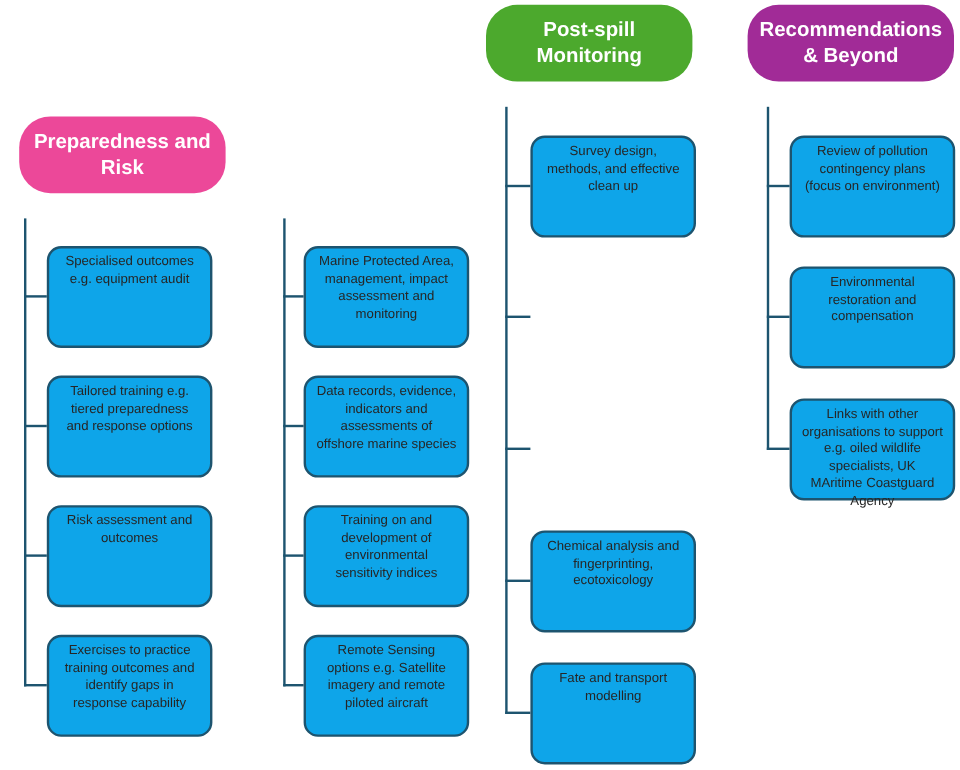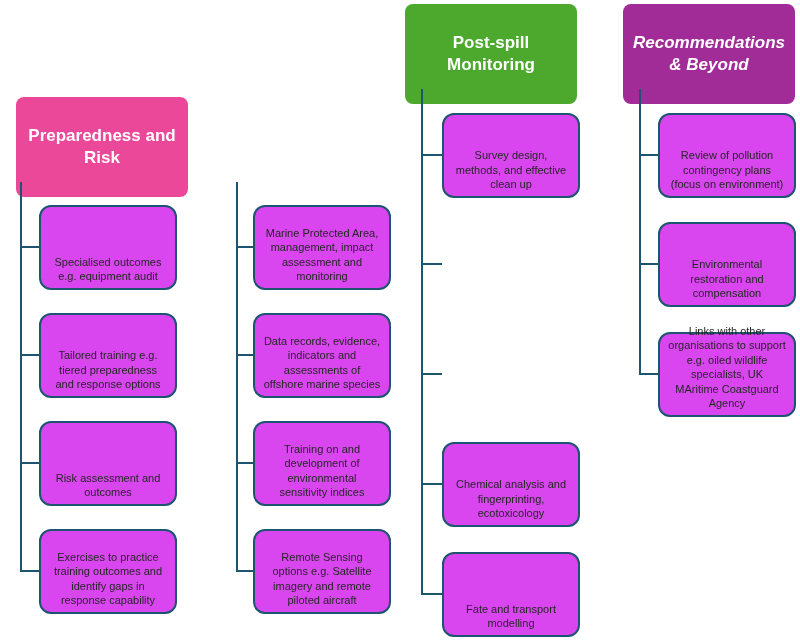--- a/index.html
+++ b/index.html
@@ -5,38 +5,38 @@
   html,body{margin:0;padding:0;background:#ffffff;}
   .canvas{
     position:relative;
     width:800px;height:642px;
     background:#ffffff;
     font-family:"Liberation Sans", sans-serif;
     overflow:hidden;
   }
   .header{
     position:absolute;
-    width:172px;height:100px;
-    border-radius:8px;
+    width:172px;height:64px;
+    border-radius:26px;
     color:#ffffff;
     font-weight:bold;
     font-size:17px;
     line-height:1.28;
     display:flex;align-items:center;justify-content:center;
     text-align:center;
     padding:0 4px;
     box-sizing:border-box;
   }
   .item{
     position:absolute;
     width:138px;height:85px;
-    background:#d946ef;
+    background:#0ea5e9;
     border:2px solid var(--line,#1D546F);
     border-radius:12px;
-    display:flex;align-items:flex-end;justify-content:center;
+    display:flex;align-items:flex-start;justify-content:center;
     text-align:center;
     font-size:11px;
     line-height:1.32;
     color:#262626;
     padding:4px 8px;
     box-sizing:border-box;
   }
   .vline,.hline{
     position:absolute;
     background:var(--line,#1D546F);
@@ -96,21 +96,21 @@
   <div class="item" style="left:442px;top:113px">
     <span>Survey design, methods, and effective clean up</span>
     </div>
   <div class="item" style="left:442px;top:442px">
     <span>Chemical analysis and fingerprinting, ecotoxicology</span>
     </div>
   <div class="item" style="left:442px;top:552px">
     <span>Fate and transport modelling</span>
     </div>
 
-  <div class="header" style="left: 623px; top: 4px; background-color: rgb(161, 43, 151); font-style: italic;">Recommendations &amp; Beyond</div>
+  <div class="header" style="left: 623px; top: 4px; background-color: rgb(161, 43, 151);">Recommendations &amp; Beyond</div>
   <div class="vline" style="left:639px;top:89px;height:286px"></div>
   <div class="hline" style="left:639px;top:154px;width:19px"></div>
   <div class="hline" style="left:639px;top:263px;width:19px"></div>
   <div class="hline" style="left:639px;top:373px;width:19px"></div>
   <div class="item" style="left:658px;top:113px">
     <span>Review of pollution contingency plans (focus on environment)</span>
     </div>
   <div class="item" style="left:658px;top:222px">
     <span>Environmental restoration and compensation</span>
     </div>

